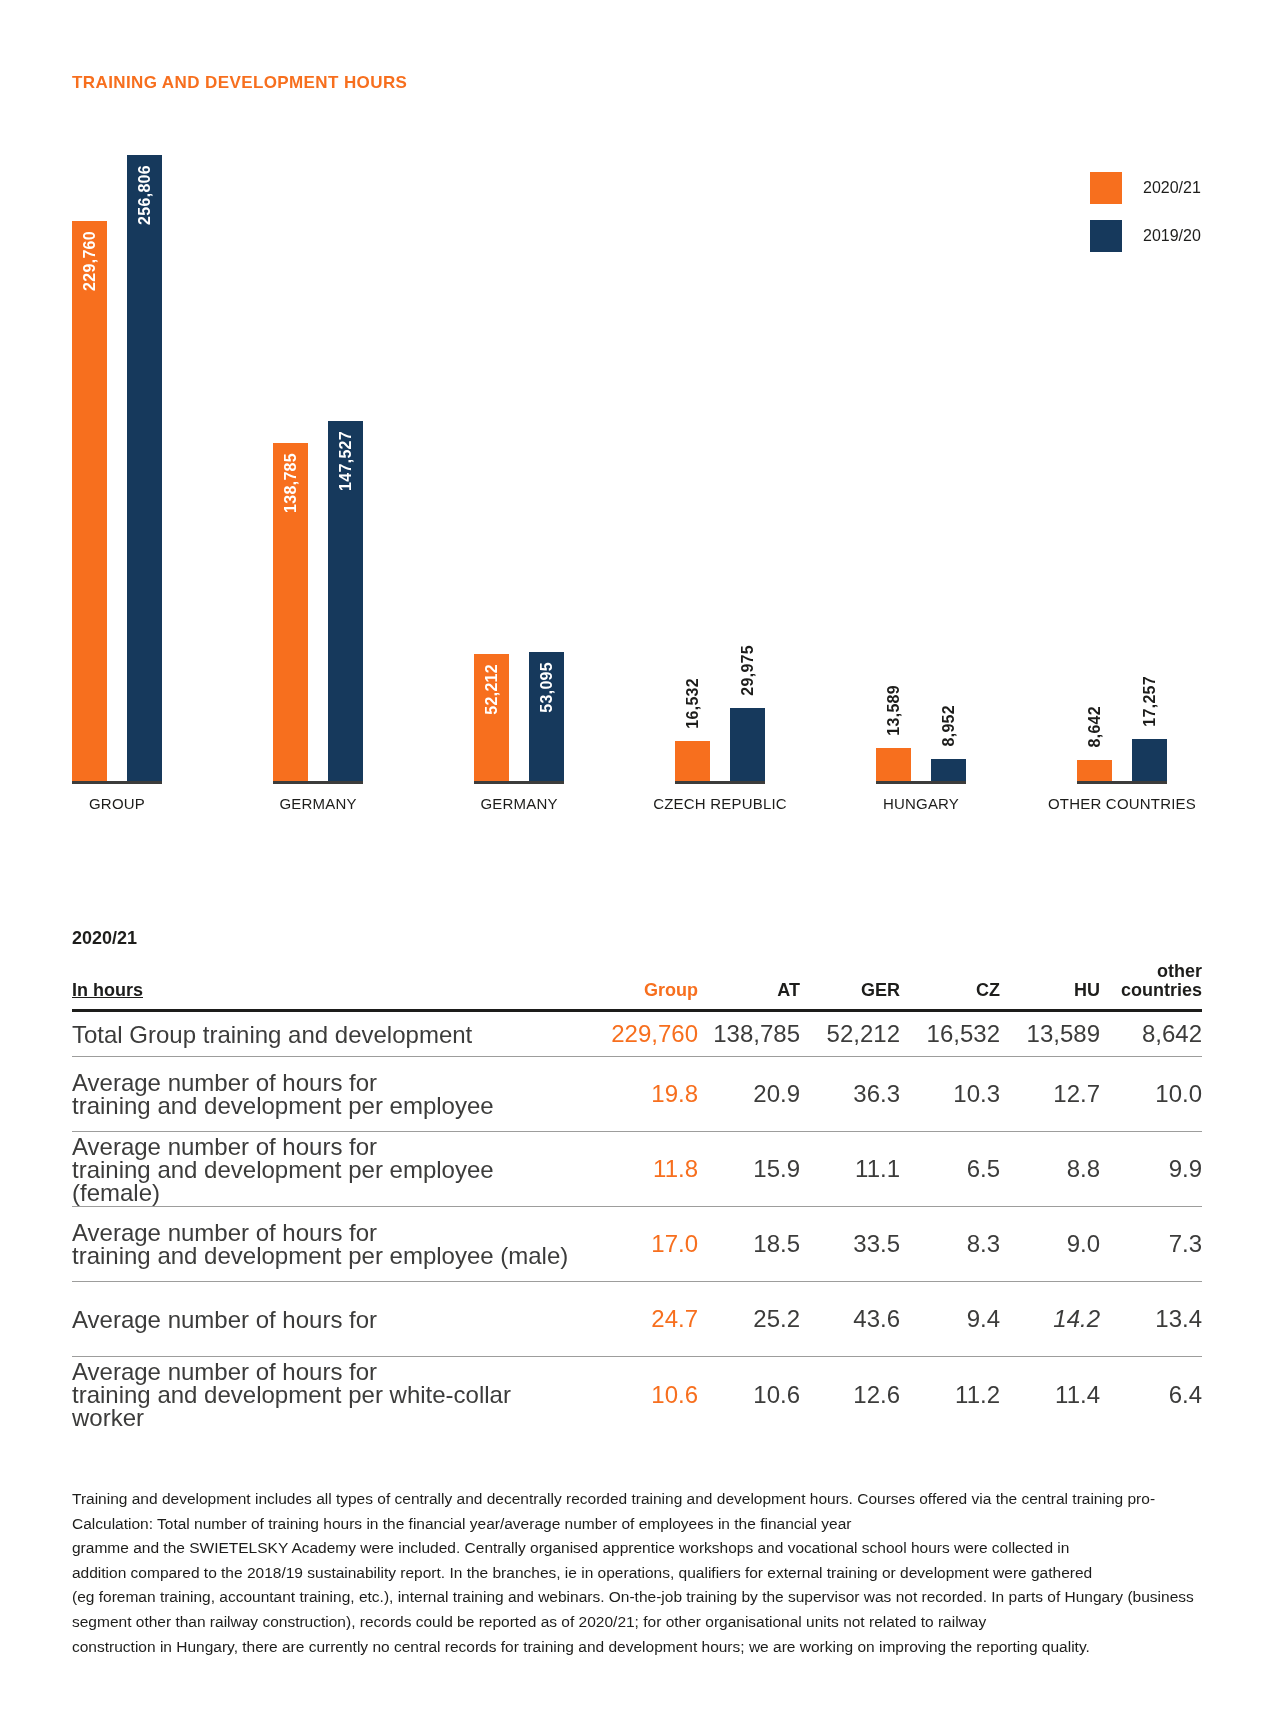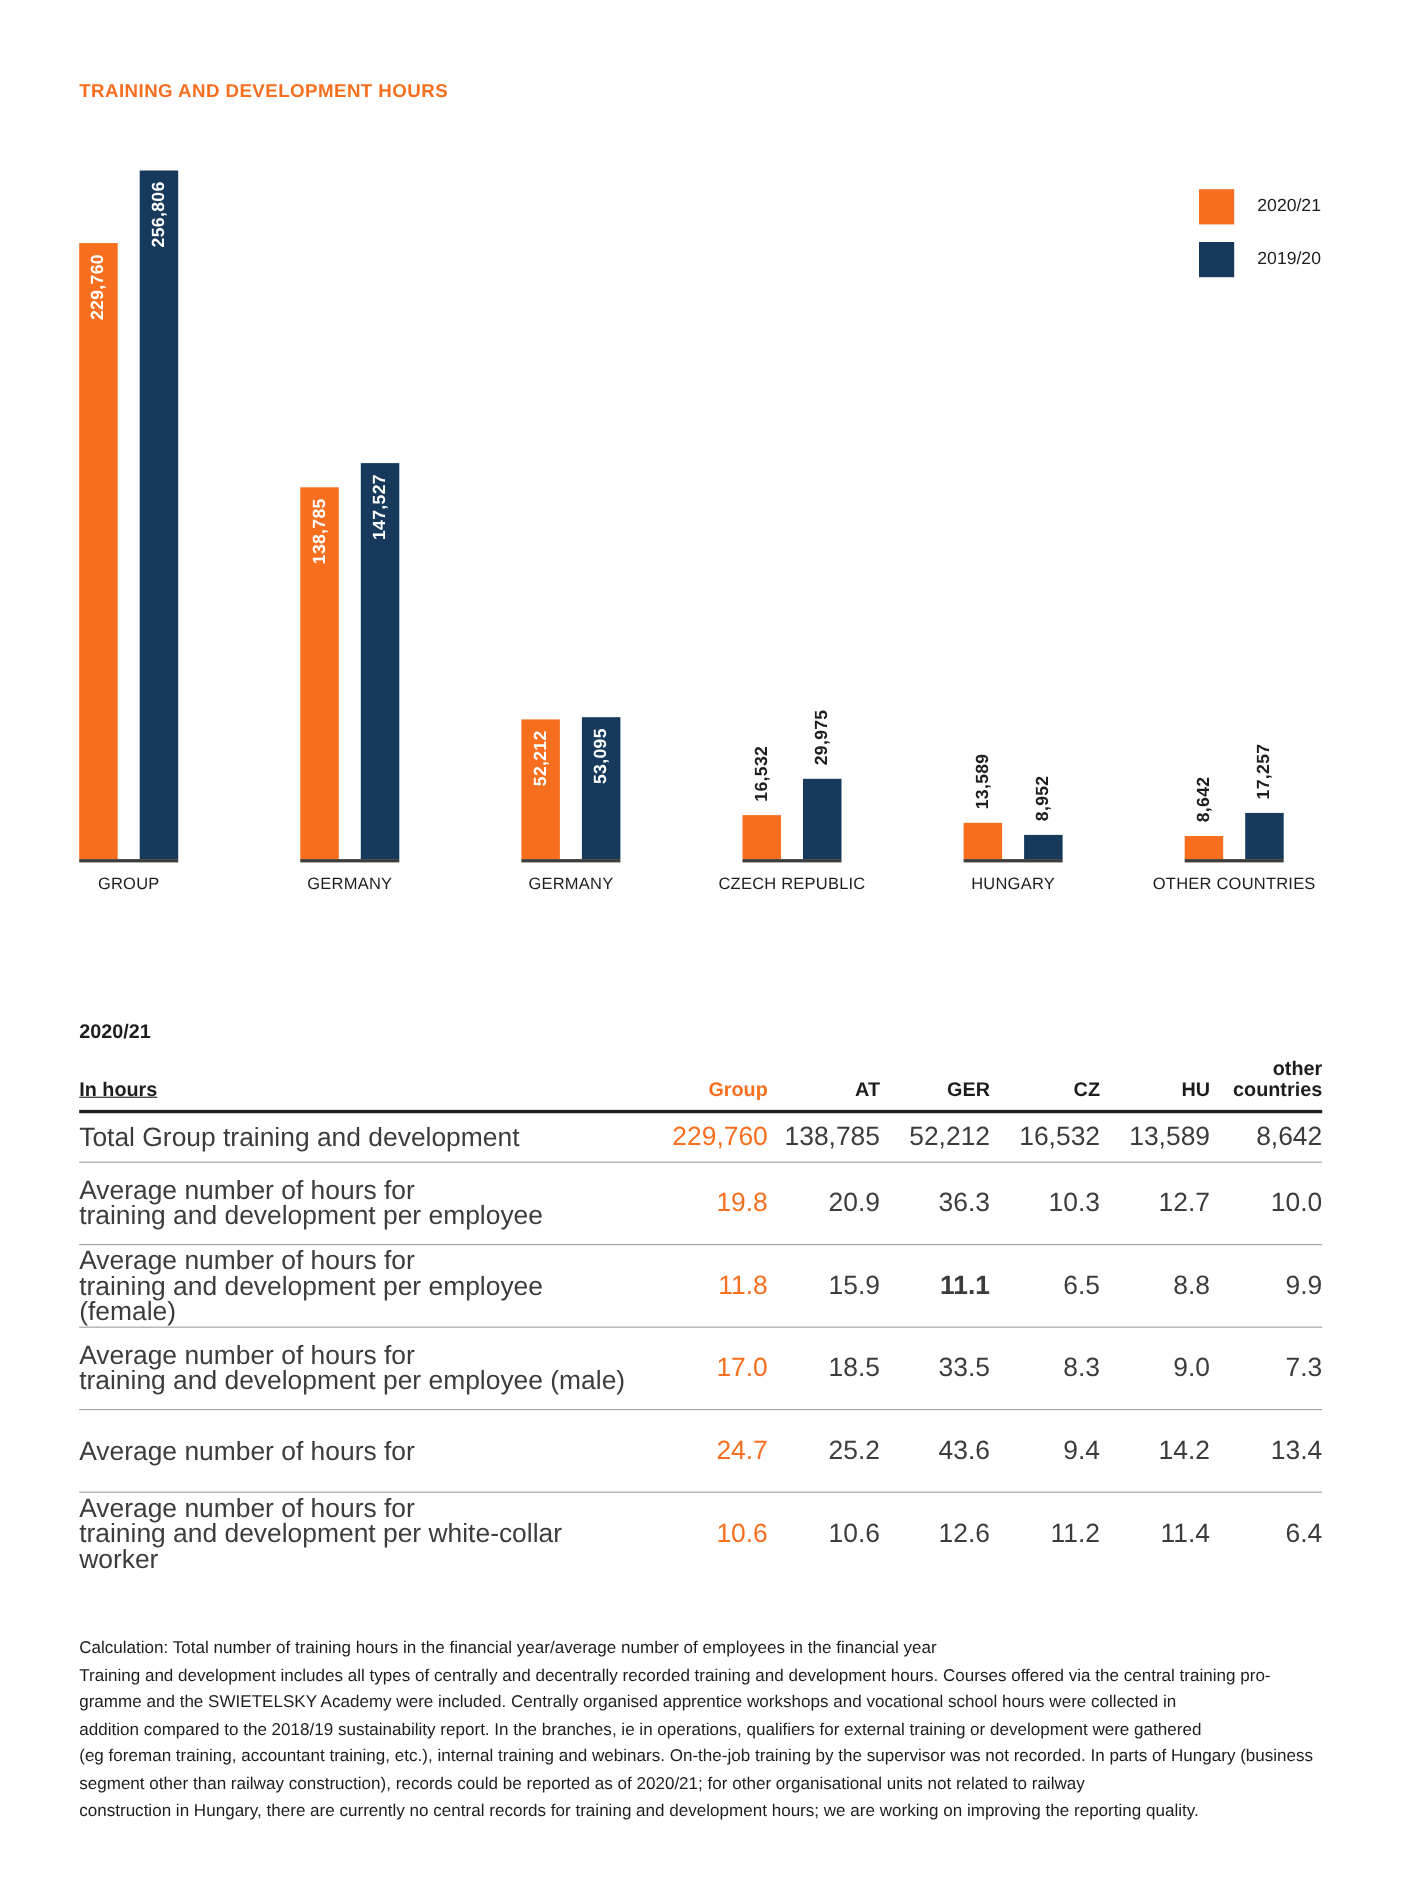--- a/index.html
+++ b/index.html
@@ -155,21 +155,21 @@
           <div class="td" style="width: 100px;">12.7</div>
           <div class="td" style="width: 102px;">10.0</div>
         </div>
         <div class="tr">
           <div class="td lab" style="width: 515px;">
             <div>Average number of hours for</div>
             <div>training and development per employee (female)</div>
           </div>
           <div class="td org" style="width: 111px;">11.8</div>
           <div class="td" style="width: 102px;">15.9</div>
-          <div class="td" style="width: 100px; font-weight: bold;">11.1</div>
+          <div class="td" style="width: 100px;">11.1</div>
           <div class="td" style="width: 100px;">6.5</div>
           <div class="td" style="width: 100px;">8.8</div>
           <div class="td" style="width: 102px;">9.9</div>
         </div>
         <div class="tr">
           <div class="td lab" style="width: 515px;">
             <div>Average number of hours for</div>
             <div>training and development per employee (male)</div>
           </div>
           <div class="td org" style="width: 111px;">17.0</div>
@@ -180,40 +180,40 @@
           <div class="td" style="width: 102px;">7.3</div>
         </div>
         <div class="tr">
           <div class="td lab" style="width: 515px;">
             <div>Average number of hours for</div>
           </div>
           <div class="td org" style="width: 111px;">24.7</div>
           <div class="td" style="width: 102px;">25.2</div>
           <div class="td" style="width: 100px;">43.6</div>
           <div class="td" style="width: 100px;">9.4</div>
-          <div class="td" style="width: 100px;">14.2</div>
+          <div class="td" style="width: 100px; font-style: italic;">14.2</div>
           <div class="td" style="width: 102px;">13.4</div>
         </div>
         <div class="tr">
           <div class="td lab" style="width: 515px;">
             <div>Average number of hours for</div>
             <div>training and development per white-collar worker</div>
           </div>
           <div class="td org" style="width: 111px;">10.6</div>
           <div class="td" style="width: 102px;">10.6</div>
           <div class="td" style="width: 100px;">12.6</div>
           <div class="td" style="width: 100px;">11.2</div>
           <div class="td" style="width: 100px;">11.4</div>
           <div class="td" style="width: 102px;">6.4</div>
         </div>
       </div>
   </div>
 
   <div class="foot" id="footnote">
+      <div>Training and development includes all types of centrally and decentrally recorded training and development hours. Courses offered via the central training pro-</div>
       <div>Calculation: Total number of training hours in the financial year/average number of employees in the financial year</div>
-      <div>Training and development includes all types of centrally and decentrally recorded training and development hours. Courses offered via the central training pro-</div>
       <div>gramme and the SWIETELSKY Academy were included. Centrally organised apprentice workshops and vocational school hours were collected in</div>
       <div>addition compared to the 2018/19 sustainability report. In the branches, ie in operations, qualifiers for external training or development were gathered</div>
       <div>(eg foreman training, accountant training, etc.), internal training and webinars. On-the-job training by the supervisor was not recorded. In parts of Hungary (business</div>
       <div>segment other than railway construction), records could be reported as of 2020/21; for other organisational units not related to railway</div>
       <div>construction in Hungary, there are currently no central records for training and development hours; we are working on improving the reporting quality.</div>
     </div>
 </div>
 
 </body></html>

